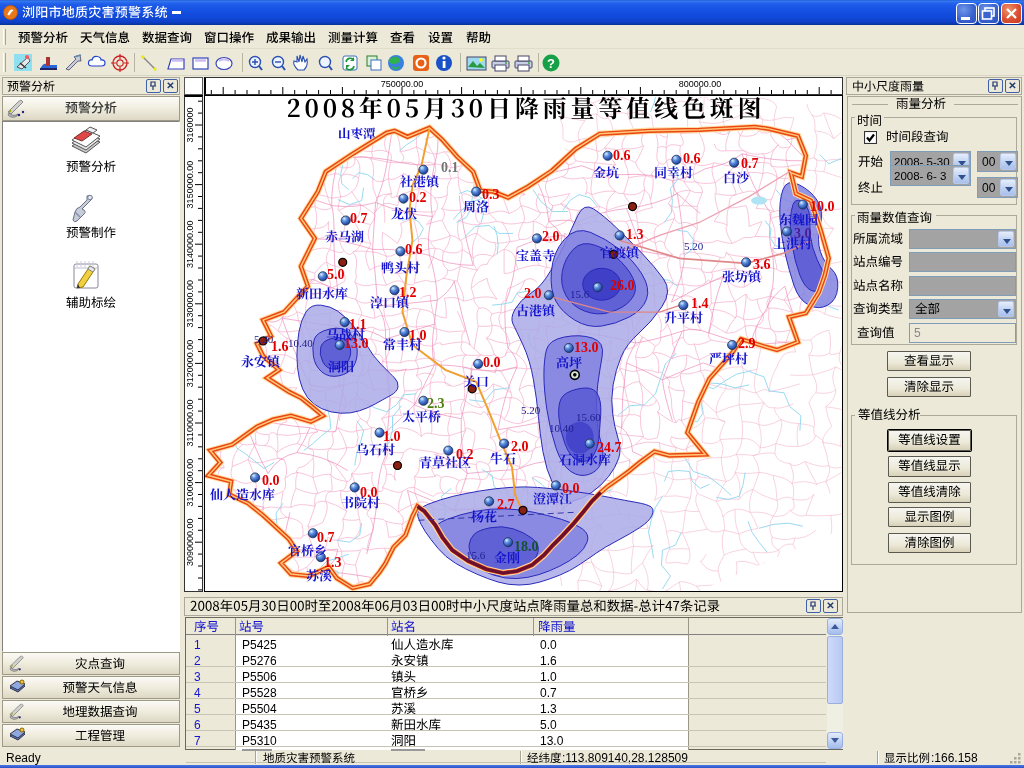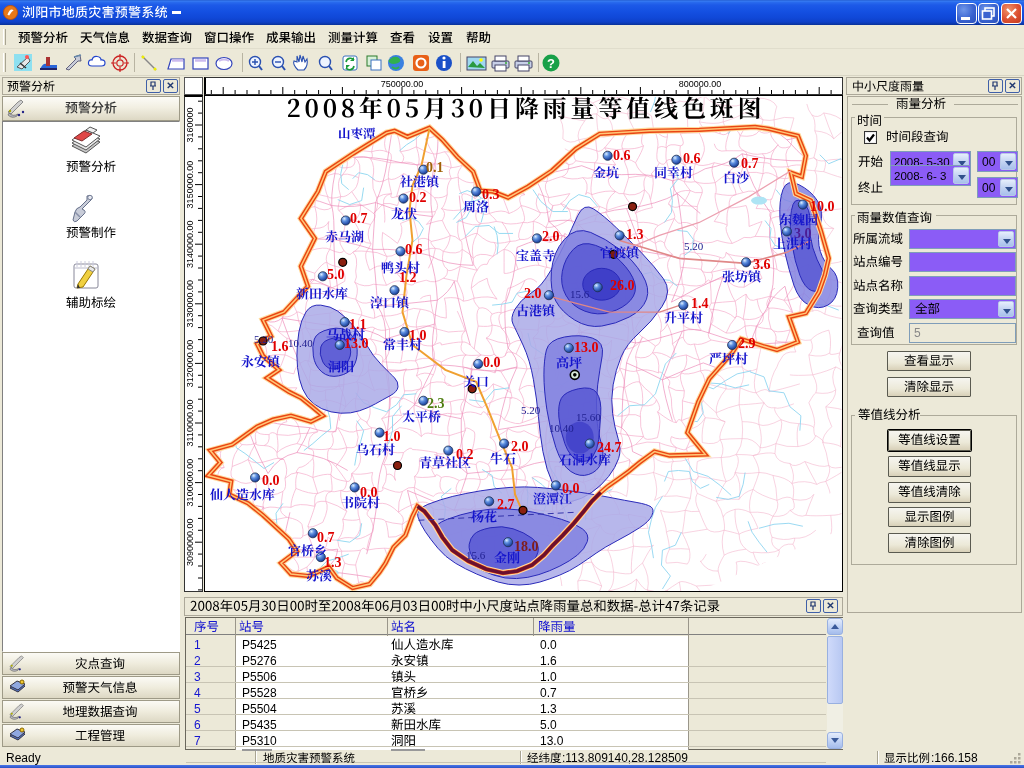--- a/index.html
+++ b/index.html
@@ -14,21 +14,21 @@
 .toolbar{left:0;top:49px;width:1024px;height:27px;background:#ece9d8;border-bottom:1px solid #d8d5c4}
 .grip{position:absolute;width:3px;border-left:1px solid #fff;border-right:1px solid #a8a492}
 .tsep{position:absolute;top:53px;width:1px;height:19px;background:#b8b4a2}
 .panelttl{background:#ece9d8;border:1px solid #aca899;}
 .smbtn{position:absolute;width:15px;height:14px;background:#ece9d8;border:1px solid #4060a8;border-radius:2px;
  color:#203870;font:bold 10px "Liberation Sans";text-align:center;line-height:12px}
 .lpheader{background:linear-gradient(180deg,#fcfbf7 0%,#f2efe2 45%,#ddd8c4 100%);border:1px solid #9e9a87}
 .lpbar{background:linear-gradient(180deg,#fbfaf5 0%,#efecdd 50%,#ddd8c4 100%);border:1px solid #9e9a87}
 .sunken{background:#fff;border-top:1px solid #808080;border-left:1px solid #808080;
  border-bottom:1px solid #fff;border-right:1px solid #fff}
-.combo{position:absolute;background:#8b5cf6;border:1px solid #7f9db9}
+.combo{position:absolute;background:#a3a3a3;border:1px solid #7f9db9}
 .carrow{position:absolute;top:1px;right:1px;bottom:1px;width:16px;border:1px solid #b8c8e8;border-radius:2px;
  background:linear-gradient(180deg,#e6eefc,#c4d4f2 50%,#a8c0ec)}
 .carrow:after{content:"";position:absolute;left:4px;top:7px;border:4px solid transparent;border-top:5px solid #30508c}
 .xpbtn{position:absolute;background:linear-gradient(180deg,#f6f5f0 0%,#ece9d8 60%,#d8d0b8 100%);
  border:1px solid #5a5a50;border-radius:1px}
 .cell{position:absolute;font:12px "Liberation Sans";color:#000;white-space:nowrap}
 .statusbar{left:0;top:749px;width:1024px;height:16px;background:#ece9d8}
 .ssep{position:absolute;top:751px;width:2px;height:13px;border-left:1px solid #a8a492;border-right:1px solid #fff}
 .txt{position:absolute;white-space:nowrap}
 </style></head><body>
@@ -725,56 +725,56 @@
     <circle cx="633" cy="206" r="4" fill="#8a2010" stroke="#000" stroke-width="1.2"></circle>
     <circle cx="523" cy="511" r="4" fill="#8a2010" stroke="#000" stroke-width="1.2"></circle>
     <circle cx="342" cy="262" r="4" fill="#8a2010" stroke="#000" stroke-width="1.2"></circle>
     <circle cx="472" cy="389" r="4" fill="#8a2010" stroke="#000" stroke-width="1.2"></circle>
     <circle cx="614" cy="254" r="4" fill="#7a1c10" stroke="#000" stroke-width="1.2"></circle>
     <circle cx="397" cy="466" r="4" fill="#8a2010" stroke="#000" stroke-width="1.2"></circle>
     <circle cx="262" cy="341" r="4" fill="#8a2010" stroke="#000" stroke-width="1.2"></circle>
     <circle cx="575" cy="375" r="4.5" fill="#d8e8d8" stroke="#000" stroke-width="1.6"></circle>
     <circle cx="575" cy="375" r="1.8" fill="#000"></circle>
   </svg>
-<div class="txt" style="left:426px;top:160px;font:bold 14px 'Liberation Serif';color:#a16207">0.1</div>
+<div class="txt" style="left:441px;top:160px;font:bold 14px 'Liberation Serif';color:#737373">0.1</div>
 <div class="txt" style="left:482px;top:187px;font:bold 14px 'Liberation Serif';color:#e00000">0.3</div>
 <div class="txt" style="left:409px;top:190px;font:bold 14px 'Liberation Serif';color:#e00000">0.2</div>
 <div class="txt" style="left:613px;top:148px;font:bold 14px 'Liberation Serif';color:#e00000">0.6</div>
 <div class="txt" style="left:683px;top:151px;font:bold 14px 'Liberation Serif';color:#e00000">0.6</div>
 <div class="txt" style="left:741px;top:156px;font:bold 14px 'Liberation Serif';color:#e00000">0.7</div>
 <div class="txt" style="left:350px;top:211px;font:bold 14px 'Liberation Serif';color:#e00000">0.7</div>
 <div class="txt" style="left:810px;top:199px;font:bold 14px 'Liberation Serif';color:#e00000">10.0</div>
 <div class="txt" style="left:794px;top:226px;font:bold 14px 'Liberation Serif';color:#4c1d95">3.0</div>
 <div class="txt" style="left:753px;top:257px;font:bold 14px 'Liberation Serif';color:#e00000">3.6</div>
 <div class="txt" style="left:405px;top:242px;font:bold 14px 'Liberation Serif';color:#e00000">0.6</div>
 <div class="txt" style="left:542px;top:229px;font:bold 14px 'Liberation Serif';color:#e00000">2.0</div>
 <div class="txt" style="left:626px;top:227px;font:bold 14px 'Liberation Serif';color:#e00000">1.3</div>
 <div class="txt" style="left:327px;top:267px;font:bold 14px 'Liberation Serif';color:#e00000">5.0</div>
-<div class="txt" style="left:399px;top:270px;font:bold 14px 'Liberation Serif';color:#e00000">1.2</div>
+<div class="txt" style="left:399px;top:285px;font:bold 14px 'Liberation Serif';color:#e00000">1.2</div>
 <div class="txt" style="left:610px;top:278px;font:bold 14px 'Liberation Serif';color:#e00000">26.0</div>
 <div class="txt" style="left:524px;top:286px;font:bold 14px 'Liberation Serif';color:#e00000">2.0</div>
 <div class="txt" style="left:691px;top:296px;font:bold 14px 'Liberation Serif';color:#e00000">1.4</div>
 <div class="txt" style="left:349px;top:317px;font:bold 14px 'Liberation Serif';color:#e00000">1.1</div>
 <div class="txt" style="left:409px;top:328px;font:bold 14px 'Liberation Serif';color:#e00000">1.0</div>
 <div class="txt" style="left:344px;top:336px;font:bold 14px 'Liberation Serif';color:#e00000">13.0</div>
 <div class="txt" style="left:271px;top:339px;font:bold 14px 'Liberation Serif';color:#e00000">1.6</div>
 <div class="txt" style="left:738px;top:336px;font:bold 14px 'Liberation Serif';color:#e00000">2.9</div>
 <div class="txt" style="left:574px;top:340px;font:bold 14px 'Liberation Serif';color:#e00000">13.0</div>
 <div class="txt" style="left:483px;top:355px;font:bold 14px 'Liberation Serif';color:#e00000">0.0</div>
 <div class="txt" style="left:427px;top:396px;font:bold 14px 'Liberation Serif';color:#4d7c0f">2.3</div>
 <div class="txt" style="left:383px;top:429px;font:bold 14px 'Liberation Serif';color:#e00000">1.0</div>
 <div class="txt" style="left:456px;top:447px;font:bold 14px 'Liberation Serif';color:#e00000">0.2</div>
 <div class="txt" style="left:511px;top:439px;font:bold 14px 'Liberation Serif';color:#e00000">2.0</div>
 <div class="txt" style="left:597px;top:440px;font:bold 14px 'Liberation Serif';color:#e00000">24.7</div>
 <div class="txt" style="left:262px;top:473px;font:bold 14px 'Liberation Serif';color:#e00000">0.0</div>
 <div class="txt" style="left:360px;top:485px;font:bold 14px 'Liberation Serif';color:#e00000">0.0</div>
 <div class="txt" style="left:562px;top:481px;font:bold 14px 'Liberation Serif';color:#e00000">0.0</div>
 <div class="txt" style="left:497px;top:497px;font:bold 14px 'Liberation Serif';color:#e00000">2.7</div>
 <div class="txt" style="left:317px;top:530px;font:bold 14px 'Liberation Serif';color:#e00000">0.7</div>
-<div class="txt" style="left:514px;top:539px;font:bold 14px 'Liberation Serif';color:#7f1d1d">18.0</div>
+<div class="txt" style="left:514px;top:539px;font:bold 14px 'Liberation Serif';color:#14532d">18.0</div>
 <div class="txt" style="left:324px;top:555px;font:bold 14px 'Liberation Serif';color:#e00000">1.3</div>
 <div class="txt" style="left:254px;top:333px;font:11px 'Liberation Serif';color:#202090">5.20</div>
 <div class="txt" style="left:288px;top:337px;font:11px 'Liberation Serif';color:#202090">10.40</div>
 <div class="txt" style="left:570px;top:288px;font:11px 'Liberation Serif';color:#202090">15.6</div>
 <div class="txt" style="left:684px;top:240px;font:11px 'Liberation Serif';color:#202090">5.20</div>
 <div class="txt" style="left:521px;top:404px;font:11px 'Liberation Serif';color:#202090">5.20</div>
 <div class="txt" style="left:576px;top:411px;font:11px 'Liberation Serif';color:#202090">15.60</div>
 <div class="txt" style="left:549px;top:422px;font:11px 'Liberation Serif';color:#202090">10.40</div>
 <div class="txt" style="left:466px;top:549px;font:11px 'Liberation Serif';color:#202090">15.6</div>
 <svg class="abs" style="left:0;top:0;pointer-events:none;z-index:40" width="1024" height="768" viewBox="0 0 1024 768">

